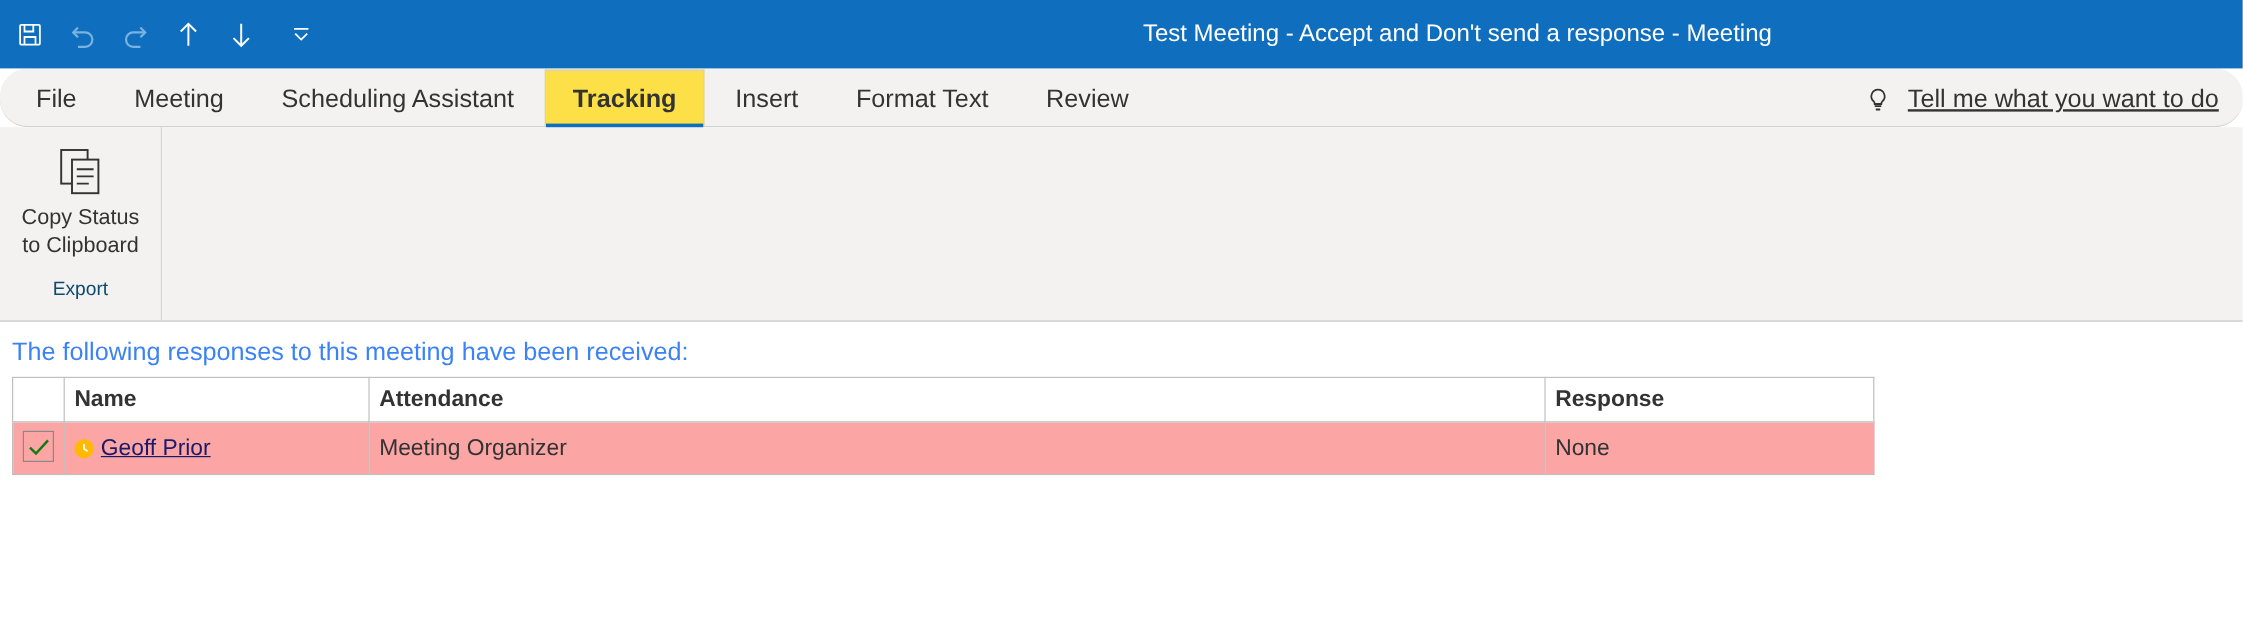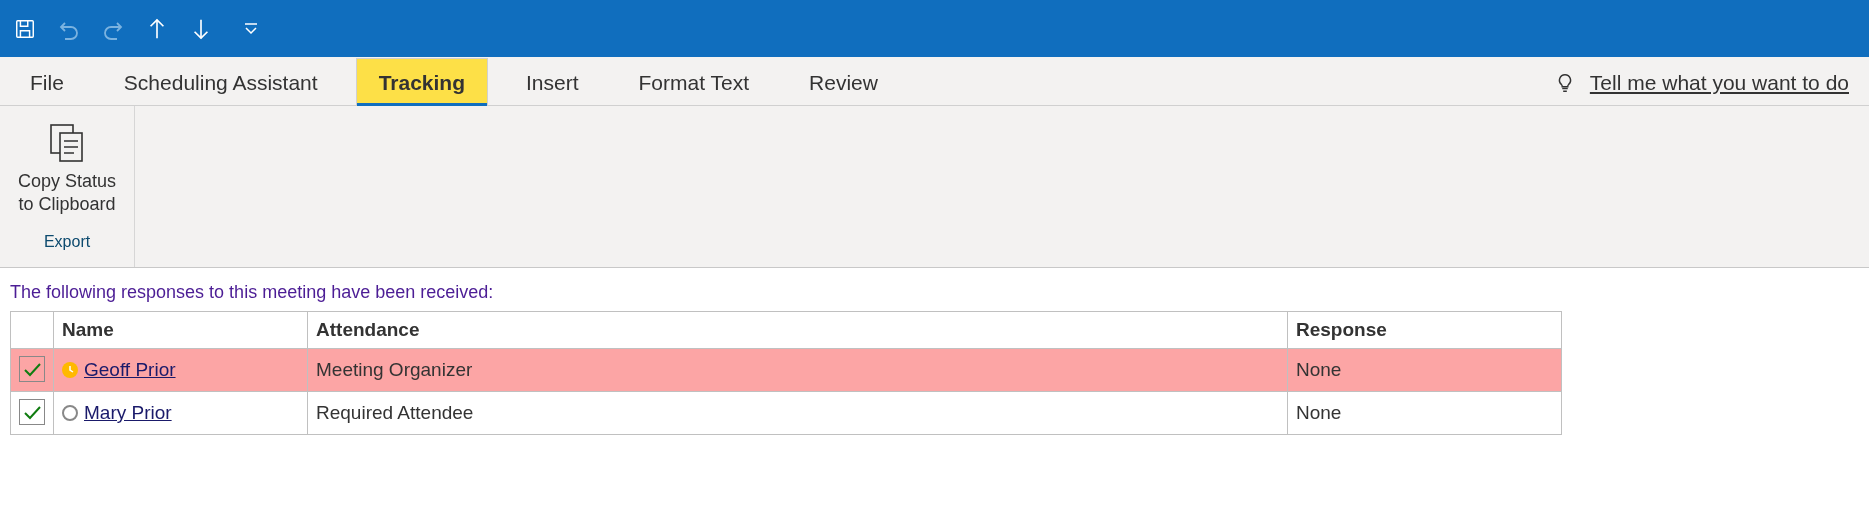--- a/index.html
+++ b/index.html
@@ -43,21 +43,22 @@
     pointer-events: none;
     margin-left: 280px;
   }
   .tabs {
     background: #f3f2f1;
     display: flex;
     align-items: flex-end;
     height: 49px;
     border-bottom: 1px solid #d0d0d0;
     padding-left: 8px;
-    gap: 16px;
+    gap: 4px;
+    border-radius: 23px;
   }
   .tab {
     padding: 12px 22px 10px 22px;
     font-size: 21px;
     color: #333;
     cursor: pointer;
     position: relative;
   }
   .tab.active {
     background: #fde047;
@@ -119,22 +120,22 @@
   }
   .ribbon-group-label {
     font-size: 16px;
     color: #0c4a6e;
     padding-top: 4px;
   }
   .content {
     padding: 14px 10px 0 10px;
   }
   .info-text {
-    font-size: 18px;
-    color: #4c1d95;
+    font-size: 21px;
+    color: #3b82f6;
     margin-bottom: 8px;
   }
   .track-table {
     border-collapse: collapse;
     width: 1552px;
     margin-left: 0;
   }
   .track-table th, .track-table td {
     border: 1px solid #c0c0c0;
     text-align: left;
@@ -217,24 +218,26 @@
           <path d="M5 17l7 7 7-7"></path>
         </svg>
     </div>
     <div class="qa-btn" style="margin-left:6px;">
       <svg width="16" height="16" viewBox="0 0 16 16" stroke-width="1.5">
           <path d="M2 3h12"></path>
           <path d="M3 7l5 5 5-5"></path>
         </svg>
     </div>
   </div>
+  <div class="titlebar-title">Test Meeting - Accept and Don't send a response  -  Meeting</div>
 </div>
 
 <div class="tabs">
   <div class="tab">File</div>
+  <div class="tab">Meeting</div>
   <div class="tab">Scheduling Assistant</div>
   <div class="tab active">Tracking</div>
   <div class="tab">Insert</div>
   <div class="tab">Format Text</div>
   <div class="tab">Review</div>
   <div class="tellme">
     <svg width="22" height="22" viewBox="0 0 24 24" fill="none" stroke="#333" stroke-width="1.6">
       <path d="M9 18h6"></path>
         <path d="M10 21h4"></path>
       <path d="M12 3a6 6 0 0 0-4 10.5c.8.9 1 1.5 1 2.5h6c0-1 .2-1.6 1-2.5A6 6 0 0 0 12 3z"></path>
@@ -287,32 +290,15 @@
               <svg width="16" height="16" viewBox="0 0 16 16" style="position:absolute" fill="none" stroke="#fff" stroke-width="1.5">
                   <path d="M8 4v4l3 2"></path>
                 </svg>
             </span>
             <span class="name-link">Geoff Prior</span>
           </span>
         </td>
         <td>Meeting Organizer</td>
         <td>None</td>
       </tr>
-      <tr>
-        <td class="cell-check">
-          <span class="chk">
-            <svg width="20" height="20" viewBox="0 0 20 20" fill="none" stroke="#107c10" stroke-width="2">
-                <path d="M3 11l5 5L18 5"></path>
-              </svg>
-          </span>
-        </td>
-        <td>
-          <span class="name-cell">
-            <span class="presence offline"></span>
-            <span class="name-link">Mary Prior</span>
-          </span>
-        </td>
-        <td>Required Attendee</td>
-        <td>None</td>
-      </tr>
     </tbody>
   </table>
 </div>
 
 </body></html>

